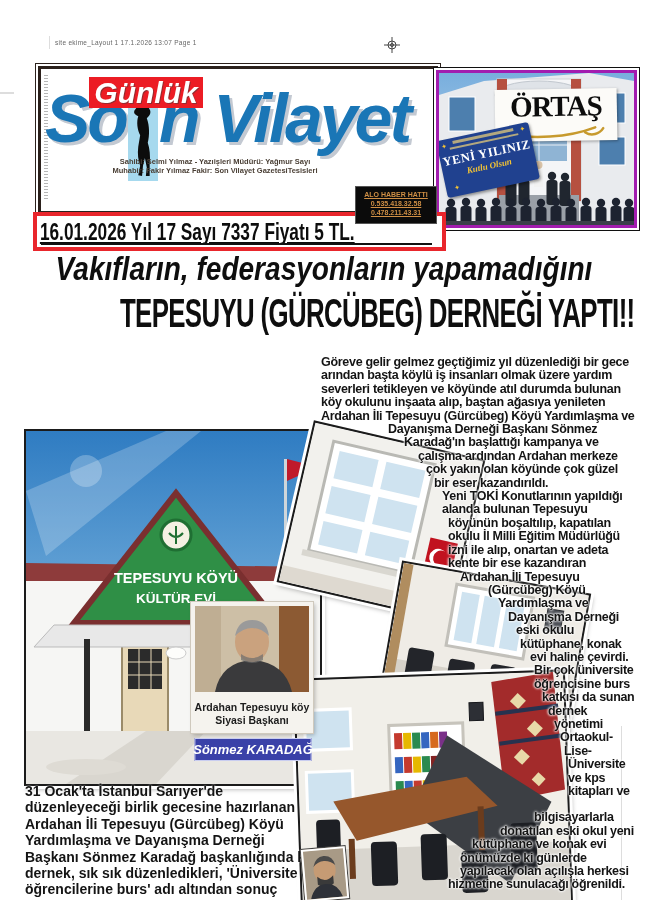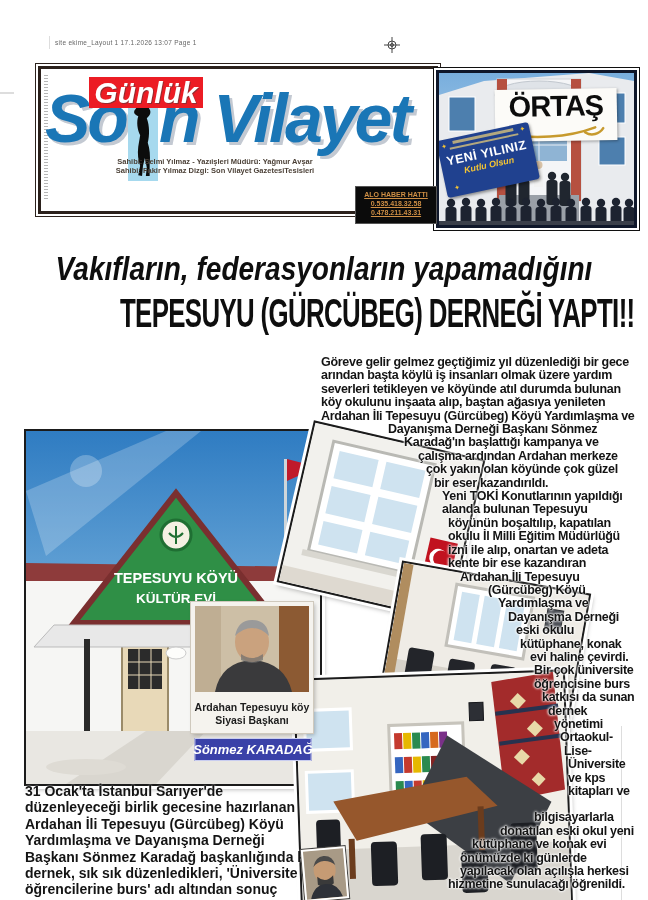--- a/index.html
+++ b/index.html
@@ -30,22 +30,22 @@
            padding-top:3px;}
   .hotline div{text-decoration:underline;}
   
   .datebar{left:33px;top:176px;width:405px;height:31px;background:#fff;border:4px solid #e9262c;
            display:flex;align-items:center;z-index:5;}
   .datebar span{font-size:24px;font-weight:800;color:#0d0d0d;white-space:nowrap;
            transform:scaleX(.72);transform-origin:left center;padding-left:4px;
            text-decoration:underline;}
   .datebar .rule{position:absolute;left:4px;right:10px;bottom:2px;height:2px;background:#111;}
   
-  .adbox{left:436px;top:34px;width:195px;height:152px;border:3px solid #0f172a;
-         box-shadow:0 0 0 2px #fff,0 0 0 3px #101010;overflow:hidden;background:#fef9c3;}
+  .adbox{left:436px;top:34px;width:195px;height:152px;border:3px solid #a21caf;
+         box-shadow:0 0 0 2px #fff,0 0 0 3px #101010;overflow:hidden;background:#fef9c3;font-family:Liberation Serif, serif;}
   .ortas-sign{left:56px;top:16px;width:122px;height:52px;background:#fcfbf8;transform:rotate(-1deg);
         box-shadow:1px 1px 3px rgba(0,0,0,.35);text-align:center;z-index:3;}
   .ortas-sign .brand{font-size:29px;font-weight:800;color:#0c0c0c;line-height:34px;letter-spacing:-1px;}
   .newyear-card{left:2px;top:58px;width:94px;height:58px;background:#20418f;transform:rotate(-12deg);
         border-radius:3px;z-index:4;text-align:center;color:#fff;box-shadow:1px 2px 3px rgba(0,0,0,.4);}
   .newyear-card .bar{width:62px;height:2.5px;margin:3px auto 0;background:#d8c27a;opacity:.8;}
   .newyear-card .l1{font-size:12.5px;font-weight:800;letter-spacing:.5px;margin-top:4px;}
   .newyear-card .l2{font-size:9px;font-style:italic;color:#f2c335;font-weight:bold;}
   .star{position:absolute;color:#f2c335;font-size:7px;}
   
@@ -108,30 +108,34 @@
       <span>So</span>
       <span class="wolfbox">
         <svg width="26" height="76" viewBox="0 0 26 80">
           <path fill="#0c0c0c" d="M14,3 C11,1 8,2 7,5 L4,9 C3,11 4,13 6,14 L8,15 C6,21 7,29 10,35 L8,47 C7,55 8,61 10,67 L8,77 L12,78 L13,67 L15,59 L17,69 L16,78 L20,78 L20,65 C21,57 20,49 18,43 C20,35 20,25 17,17 C20,15 22,11 20,8 C19,5 17,4 14,3 Z"></path>
         </svg>
       </span>
       <span>n Vilayet</span>
     </div>
     <div class="abs tagbox gunluk">Günlük</div>
     <div class="abs imprint">
-      <div>Sahibi: Selmi Yılmaz - Yazıişleri Müdürü: Yağmur Avşar</div>
-      <div>Sahibi: Fakir Yılmaz Dizgi: Son Vilayet GazetesiTesisleri</div>
+      <div>Sahibi: Selmi Yılmaz - Yazıişleri Müdürü: Yağmur Sayı</div>
+      <div>Muhabir: Fakir Yılmaz Fakir: Son Vilayet GazetesiTesisleri</div>
     </div>
     <div class="abs hotline">
       <div>ALO HABER HATTI</div>
       <div>0.535.418.32.58</div>
       <div>0.478.211.43.31</div>
     </div>
   </div>
 
+  <div class="abs datebar">
+    <span>16.01.2026 Yıl 17 Sayı 7337 Fiyatı 5 TL.</span>
+    <div class="rule"></div>
+  </div>
 
   <div class="abs adbox">
     <svg class="abs" style="left:0;top:0;" width="195" height="152" viewBox="0 0 195 152">
       <defs>
         <linearGradient id="sky2" x1="0" y1="0" x2="0" y2="1">
           <stop offset="0" stop-color="#78aedd"></stop>
             <stop offset="1" stop-color="#cfe2f1"></stop>
         </linearGradient>
         <g id="pp">
             <circle cx="0" cy="-14" r="4.2"></circle>

